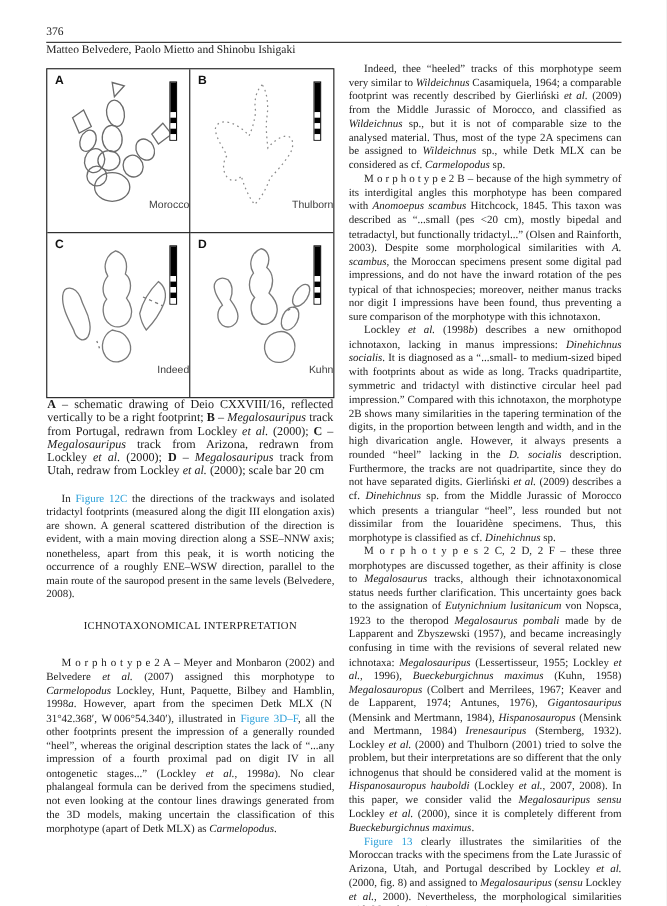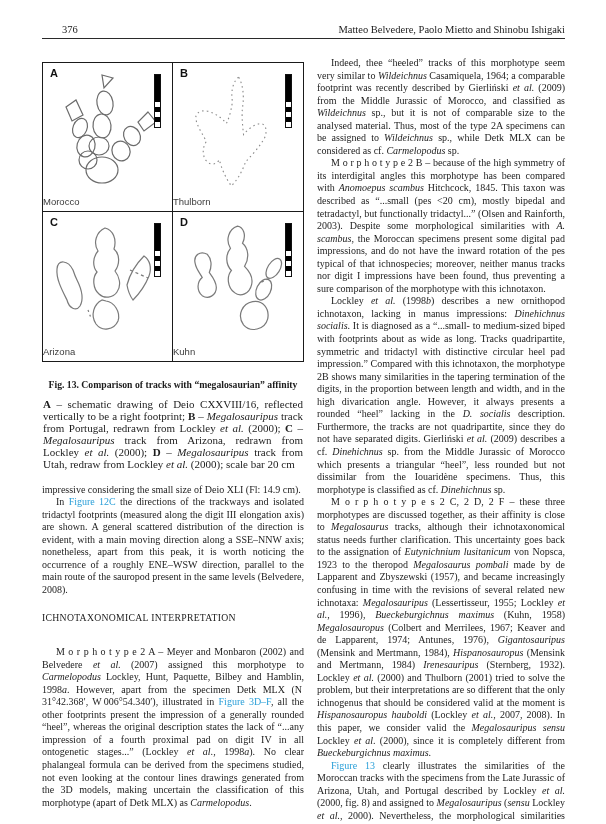--- a/index.html
+++ b/index.html
@@ -8,22 +8,22 @@
     position:relative; width:606px; height:824px; margin:0 auto;
     background:#ffffff; color:#1c1c1c;
     font-family:"Liberation Serif", serif;
     overflow:hidden;
   }
   .header {
     position:absolute; top:24px; left:42px; right:41px; height:15px;
     border-bottom:1px solid #2a2a2a;
     font-size:10.5px;
   }
-  .page-num { position:absolute; left:0; top:0;margin-left:20px; }
-  .running-title { position:absolute; left:0; right:0; top:0; text-align:right; }
+  .page-num { position:absolute; left:0; top:0; }
+  .running-title { position:absolute; left:0; right:0; top:16px; text-align:left; }
   .columns {
     position:absolute; top:54px; left:42px; right:41px; bottom:10px;
     display:flex; gap:13px;
   }
   .col { position:relative; }
   .col-left { width:262px; }
   .col-right { width:248px; padding-top:3px; }
 
   
   .figure-box {
@@ -33,21 +33,21 @@
     background:#fff;
   }
   .panel { position:relative; }
   .panel-a, .panel-b { border-bottom:1.5px solid #1a1a1a; }
   .panel-a, .panel-c { border-right:1.5px solid #1a1a1a; }
   .panel-label {
     position:absolute; top:4px; left:7px;
     font-family:"Liberation Sans", sans-serif; font-weight:bold; font-size:11px; color:#111;
   }
   .region-label {
-    position:absolute; bottom:4px; left:0; right:0; text-align:left;
+    position:absolute; bottom:19px; left:0; right:0; text-align:right;
     font-family:"Liberation Sans", sans-serif; font-size:9.5px; color:#3c3c3c;
   }
   .panel svg.print { position:absolute; inset:0; }
   .scale-bar {
     position:absolute; top:11px; right:11px; width:7px;
     border:1px solid #111; display:flex; flex-direction:column; background:#fff;
   }
   .sb-solid { height:27px; background:#000; }
   .sb-w { height:5px; background:#fff; }
   .sb-b { height:5px; background:#000; }
@@ -59,21 +59,21 @@
   }
   .cap-body {
     font-size:11px; line-height:12.1px; text-align:justify; padding:0 1px;
   }
 
   
   .blocks { margin-top:13px; }
   .para { font-size:10px; line-height:12.55px; text-align:justify; }
   .para.indent { text-indent:14px; }
   .para.sec-heading {
-    text-indent:0;
+    text-align:center; text-indent:0;
     font-size:9.7px; letter-spacing:0.3px;
     margin:16px 0 21px 0;
   }
   .i { font-style:italic; }
   .b { font-weight:bold; }
   .link { color:#2a9fd8; }
   .print path, .print ellipse, .print circle { fill:none; }
 </style>
 </head>
 <body>
@@ -149,21 +149,21 @@
           </svg>
           <div class="scale-bar">
             <div class="sb-solid"></div>
               <div class="sb-w"></div>
               <div class="sb-b"></div>
               <div class="sb-w"></div>
               <div class="sb-b"></div>
               <div class="sb-w"></div>
           </div>
           <span class="panel-label">C</span>
-          <span class="region-label">Arizona</span>
+          <span class="region-label">Indeed</span>
         </div>
 
         <div class="panel panel-d">
           <svg class="print" viewBox="0 0 129 148">
             <g stroke="#7a7a7a" stroke-width="1.2">
               <path d="M34,42 C27,38 20,43 22,51 C23,57 27,61 29,65 C24,69 23,78 29,83 C35,87 43,83 43,75 C43,69 39,64 36,60 C39,53 38,46 34,42 Z"></path>
               <path d="M64,14 C55,17 52,28 57,36 C52,42 52,52 58,58 C53,64 54,75 61,80 C67,85 76,81 78,72 C80,64 75,58 71,54 C76,46 75,36 69,31 C73,23 70,15 64,14 Z"></path>
               <ellipse cx="100" cy="56" rx="6" ry="11" transform="rotate(32 100 56)"></ellipse>
               <ellipse cx="90" cy="77" rx="7" ry="11" transform="rotate(26 90 77)"></ellipse>
               <path stroke-dasharray="2.5 3" d="M95,66 L87,70"></path>
@@ -176,26 +176,24 @@
               <div class="sb-b"></div>
               <div class="sb-w"></div>
               <div class="sb-b"></div>
               <div class="sb-w"></div>
           </div>
           <span class="panel-label">D</span>
           <span class="region-label">Kuhn</span>
         </div>
       </div>
 
-      <div class="cap-title">Fig. 13. Comparison of tracks with “megalosaurian” affinity</div>
       <div class="cap-body"><span class="b">A</span><span> – schematic drawing of Deio CXXVIII/16, reflected vertically to be a right footprint; </span><span class="b">B</span><span> – </span><span class="i">Megalosauripus</span><span> track from Portugal, redrawn from Lockley </span><span class="i">et al.</span><span> (2000); </span><span class="b">C</span><span> – </span><span class="i">Megalosauripus</span><span> track from Arizona, redrawn from Lockley </span><span class="i">et al.</span><span> (2000); </span><span class="b">D</span><span> – </span><span class="i">Megalosauripus</span><span> track from Utah, redraw from Lockley </span><span class="i">et al.</span><span> (2000); scale bar 20 cm</span></div>
 
       <div class="blocks">
 
-      <p class="para first"><span>impressive considering the small size of Deio XLI (Fl: 14.9 cm).</span></p>
           <p class="para indent"><span>In </span><span class="link">Figure 12C</span><span> the directions of the trackways and isolated tridactyl footprints (measured along the digit III elongation axis) are shown. A general scattered distribution of the direction is evident, with a main moving direction along a SSE–NNW axis; nonetheless, apart from this peak, it is worth noticing the occurrence of a roughly ENE–WSW direction, parallel to the main route of the sauropod present in the same levels (Belvedere, 2008).</span></p>
           <p class="para sec-heading"><span>ICHNOTAXONOMICAL INTERPRETATION</span></p>
           <p class="para indent"><span>M o r p h o t y p e  2 A – Meyer and Monbaron (2002) and Belvedere </span><span class="i">et al.</span><span> (2007) assigned this morphotype to </span><span class="i">Carmelopodus</span><span> Lockley, Hunt, Paquette, Bilbey and Hamblin, 1998</span><span class="i">a</span><span>. However, apart from the specimen Detk MLX (N 31°42.368′, W 006°54.340′), illustrated in </span><span class="link">Figure 3D–F</span><span>, all the other footprints present the impression of a generally rounded “heel”, whereas the original description states the lack of “...any impression of a fourth proximal pad on digit IV in all ontogenetic stages...” (Lockley </span><span class="i">et al.</span><span>, 1998</span><span class="i">a</span><span>). No clear phalangeal formula can be derived from the specimens studied, not even looking at the contour lines drawings generated from the 3D models, making uncertain the classification of this morphotype (apart of Detk MLX) as </span><span class="i">Carmelopodus</span><span>.</span></p>
         </div>
     </div>
 
     <div class="col col-right">
       <div>
 
       <p class="para indent"><span>Indeed, thee “heeled” tracks of this morphotype seem very similar to </span><span class="i">Wildeichnus</span><span> Casamiquela, 1964; a comparable footprint was recently described by Gierliński </span><span class="i">et al.</span><span> (2009) from the Middle Jurassic of Morocco, and classified as </span><span class="i">Wildeichnus</span><span> sp., but it is not of comparable size to the analysed material. Thus, most of the type 2A specimens can be assigned to </span><span class="i">Wildeichnus</span><span> sp., while Detk MLX can be considered as cf. </span><span class="i">Carmelopodus</span><span> sp.</span></p>

